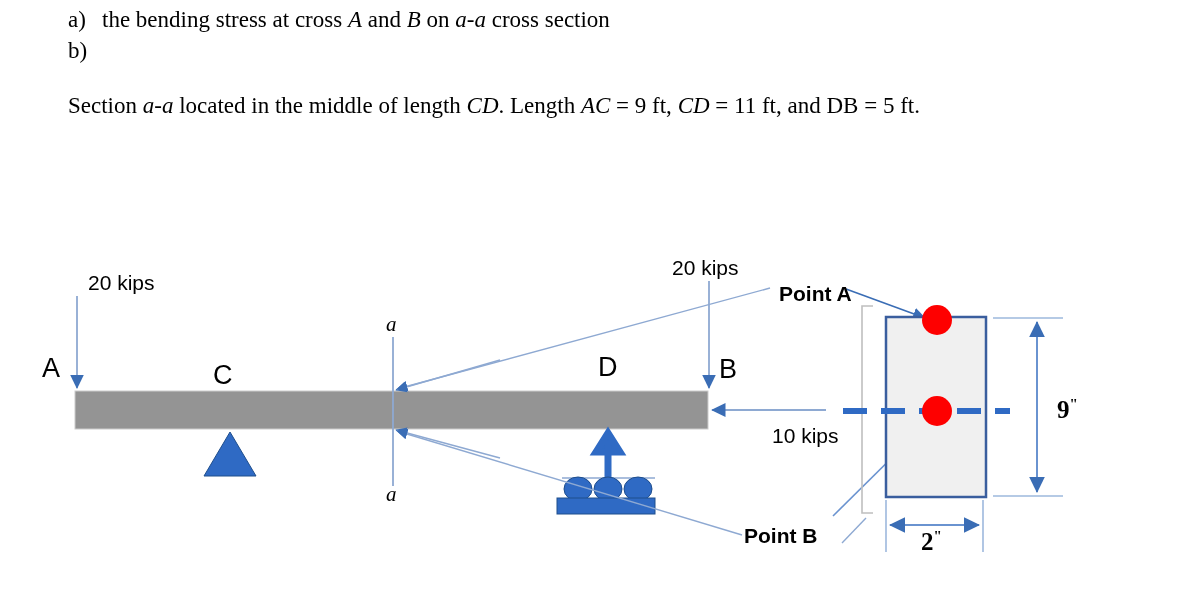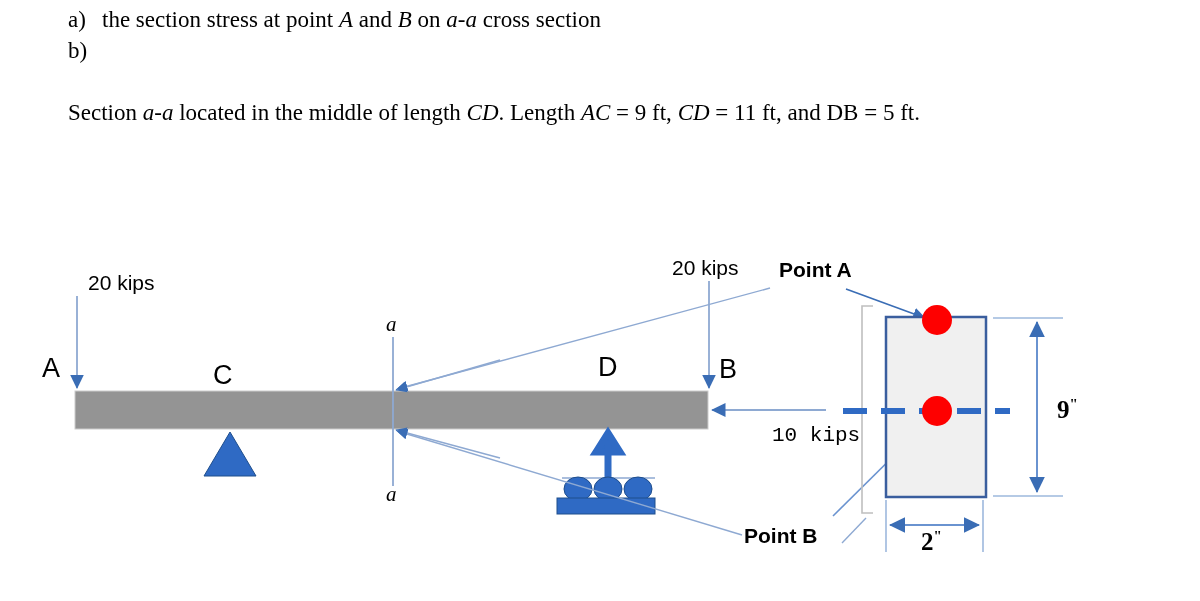--- a/index.html
+++ b/index.html
@@ -35,21 +35,21 @@
   }
   .prompt-marker {
     width: 34px;
     flex: 0 0 34px;
   }
   .prompt-text i { font-style: italic; }
 
   .para-block {
     position: absolute;
     left: 68px;
-    top: 97px;
+    top: 90px;
     width: 1130px;
   }
   .para-line {
     font-family: "Liberation Serif", serif;
     font-size: 23px;
     color: #000000;
     line-height: 32px;
     white-space: nowrap;
   }
   .para-line i { font-style: italic; }
@@ -95,21 +95,21 @@
 </style>
 </head>
 <body>
 
 <div id="page">
 
   <div class="prompt-block">
     <div class="prompt-item">
       <span class="prompt-marker">a)</span>
       <span class="prompt-text">
-        <span>the section stress at point </span><i>A</i><span> and </span><i>B</i><span> on </span><i>a-a</i><span> cross section</span>
+        <span>the bending stress at cross </span><i>A</i><span> and </span><i>B</i><span> on </span><i>a-a</i><span> cross section</span>
       </span>
     </div>
     <div class="prompt-item">
       <span class="prompt-marker">b)</span>
     </div>
   </div>
 
   <div class="para-block">
     <div class="para-line">
       Section <i>a-a</i> located in the middle of length <i>CD</i>. Length <i>AC</i>&nbsp;=&nbsp;9 ft, <i>CD</i>&nbsp;=&nbsp;11 ft, and DB&nbsp;=&nbsp;5 ft.
@@ -181,35 +181,35 @@
 
       <line x1="886" y1="500" x2="886" y2="552" stroke="#9db8dd" stroke-width="1.6"></line>
       <line x1="983" y1="500" x2="983" y2="552" stroke="#9db8dd" stroke-width="1.6"></line>
       <line x1="890" y1="525" x2="979" y2="525" stroke="#6a93d0" stroke-width="2" marker-start="url(#ah-blue-start)" marker-end="url(#ah-blue)"></line>
     </svg>
 
     <div class="fig-label kips-label" style="left:88px; top:271px;">20 kips</div>
 
     <div class="fig-label kips-label" style="left:672px; top:256px;">20 kips</div>
 
-    <div class="fig-label kips-label" style="left:772px; top:424px;font-family:Liberation Mono, monospace;">10 kips</div>
+    <div class="fig-label kips-label" style="left:772px; top:424px;">10 kips</div>
 
     <div class="fig-label node-label" style="left:42px; top:353px;">A</div>
 
     <div class="fig-label node-label" style="left:213px; top:360px;">C</div>
 
     <div class="fig-label node-label" style="left:598px; top:352px;">D</div>
 
     <div class="fig-label node-label" style="left:719px; top:354px;">B</div>
 
     <div class="fig-label aa-label lbl-serif-italic" style="left:386px; top:312px;">a</div>
 
     <div class="fig-label aa-label lbl-serif-italic" style="left:386px; top:482px;">a</div>
 
-    <div class="fig-label point-label" style="left:779px; top:258px;">Point A</div>
+    <div class="fig-label point-label" style="left:779px; top:282px;">Point A</div>
 
     <div class="fig-label point-label" style="left:744px; top:524px;text-align:right;">Point B</div>
 
     <div class="fig-label dim-label" style="left:1057px; top:396px;"><span>9</span><sup>"</sup></div>
 
     <div class="fig-label dim-label" style="left:921px; top:528px;"><span>2</span><sup>"</sup></div>
 
   </div>
 </div>
 

